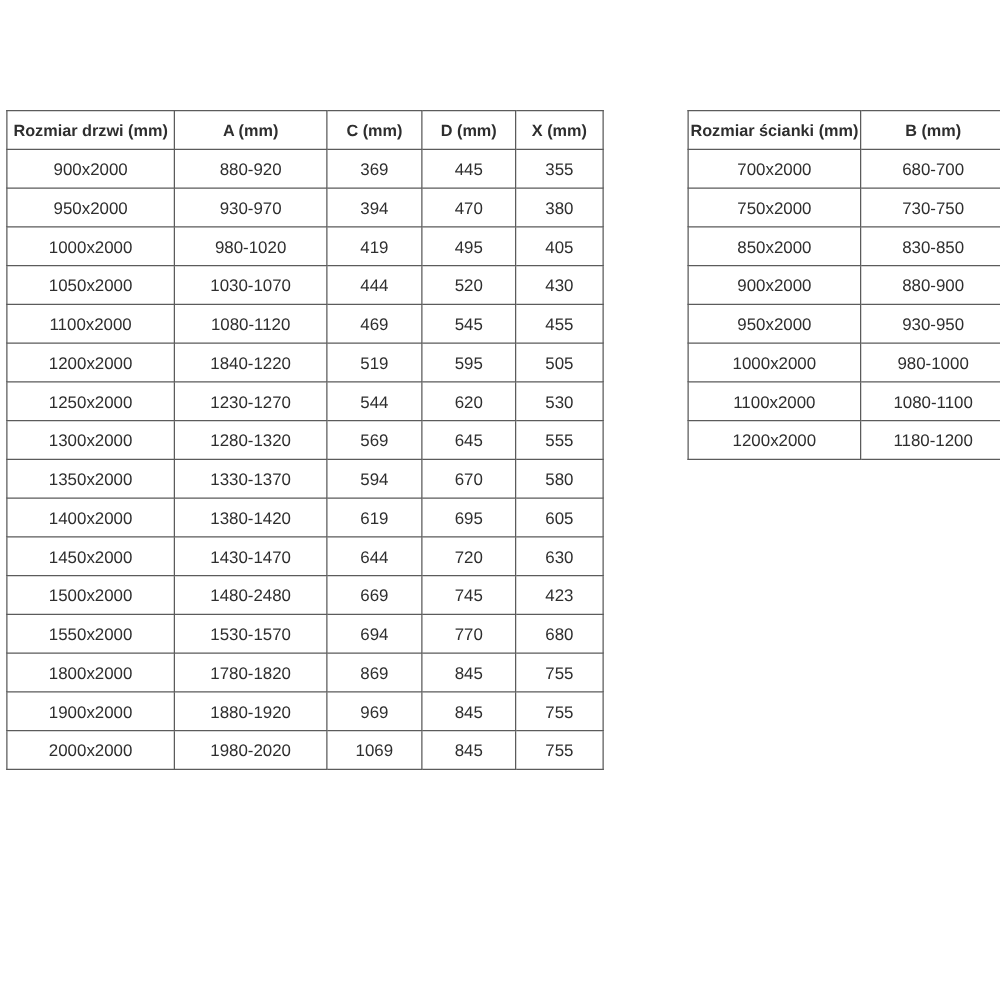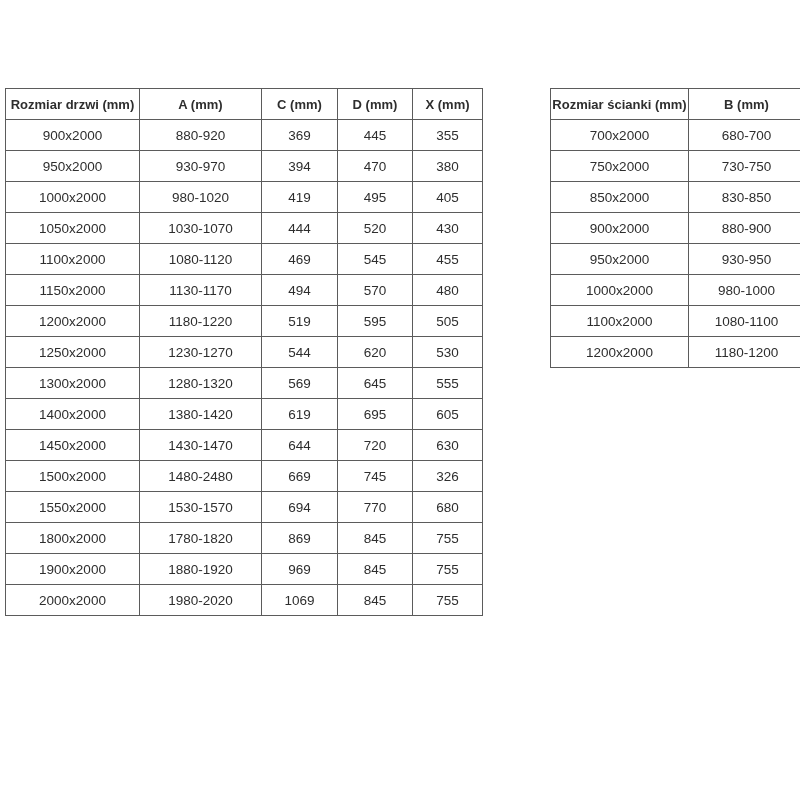--- a/index.html
+++ b/index.html
@@ -96,67 +96,67 @@
           <td>430</td>
         </tr>
         <tr>
           <td>1100x2000</td>
           <td>1080-1120</td>
           <td>469</td>
           <td>545</td>
           <td>455</td>
         </tr>
         <tr>
-          <td>1150x2000</td>
-          <td>1130-1170</td>
-          <td>494</td>
-          <td>570</td>
-          <td>480</td>
-        </tr>
-        <tr>
           <td>1200x2000</td>
-          <td>1180-1220</td>
+          <td>1840-1220</td>
           <td>519</td>
           <td>595</td>
           <td>505</td>
         </tr>
         <tr>
           <td>1250x2000</td>
           <td>1230-1270</td>
           <td>544</td>
           <td>620</td>
           <td>530</td>
         </tr>
         <tr>
           <td>1300x2000</td>
           <td>1280-1320</td>
           <td>569</td>
           <td>645</td>
           <td>555</td>
         </tr>
         <tr>
+          <td>1350x2000</td>
+          <td>1330-1370</td>
+          <td>594</td>
+          <td>670</td>
+          <td>580</td>
+        </tr>
+        <tr>
           <td>1400x2000</td>
           <td>1380-1420</td>
           <td>619</td>
           <td>695</td>
           <td>605</td>
         </tr>
         <tr>
           <td>1450x2000</td>
           <td>1430-1470</td>
           <td>644</td>
           <td>720</td>
           <td>630</td>
         </tr>
         <tr>
           <td>1500x2000</td>
           <td>1480-2480</td>
           <td>669</td>
           <td>745</td>
-          <td>326</td>
+          <td>423</td>
         </tr>
         <tr>
           <td>1550x2000</td>
           <td>1530-1570</td>
           <td>694</td>
           <td>770</td>
           <td>680</td>
         </tr>
         <tr>
           <td>1800x2000</td>

